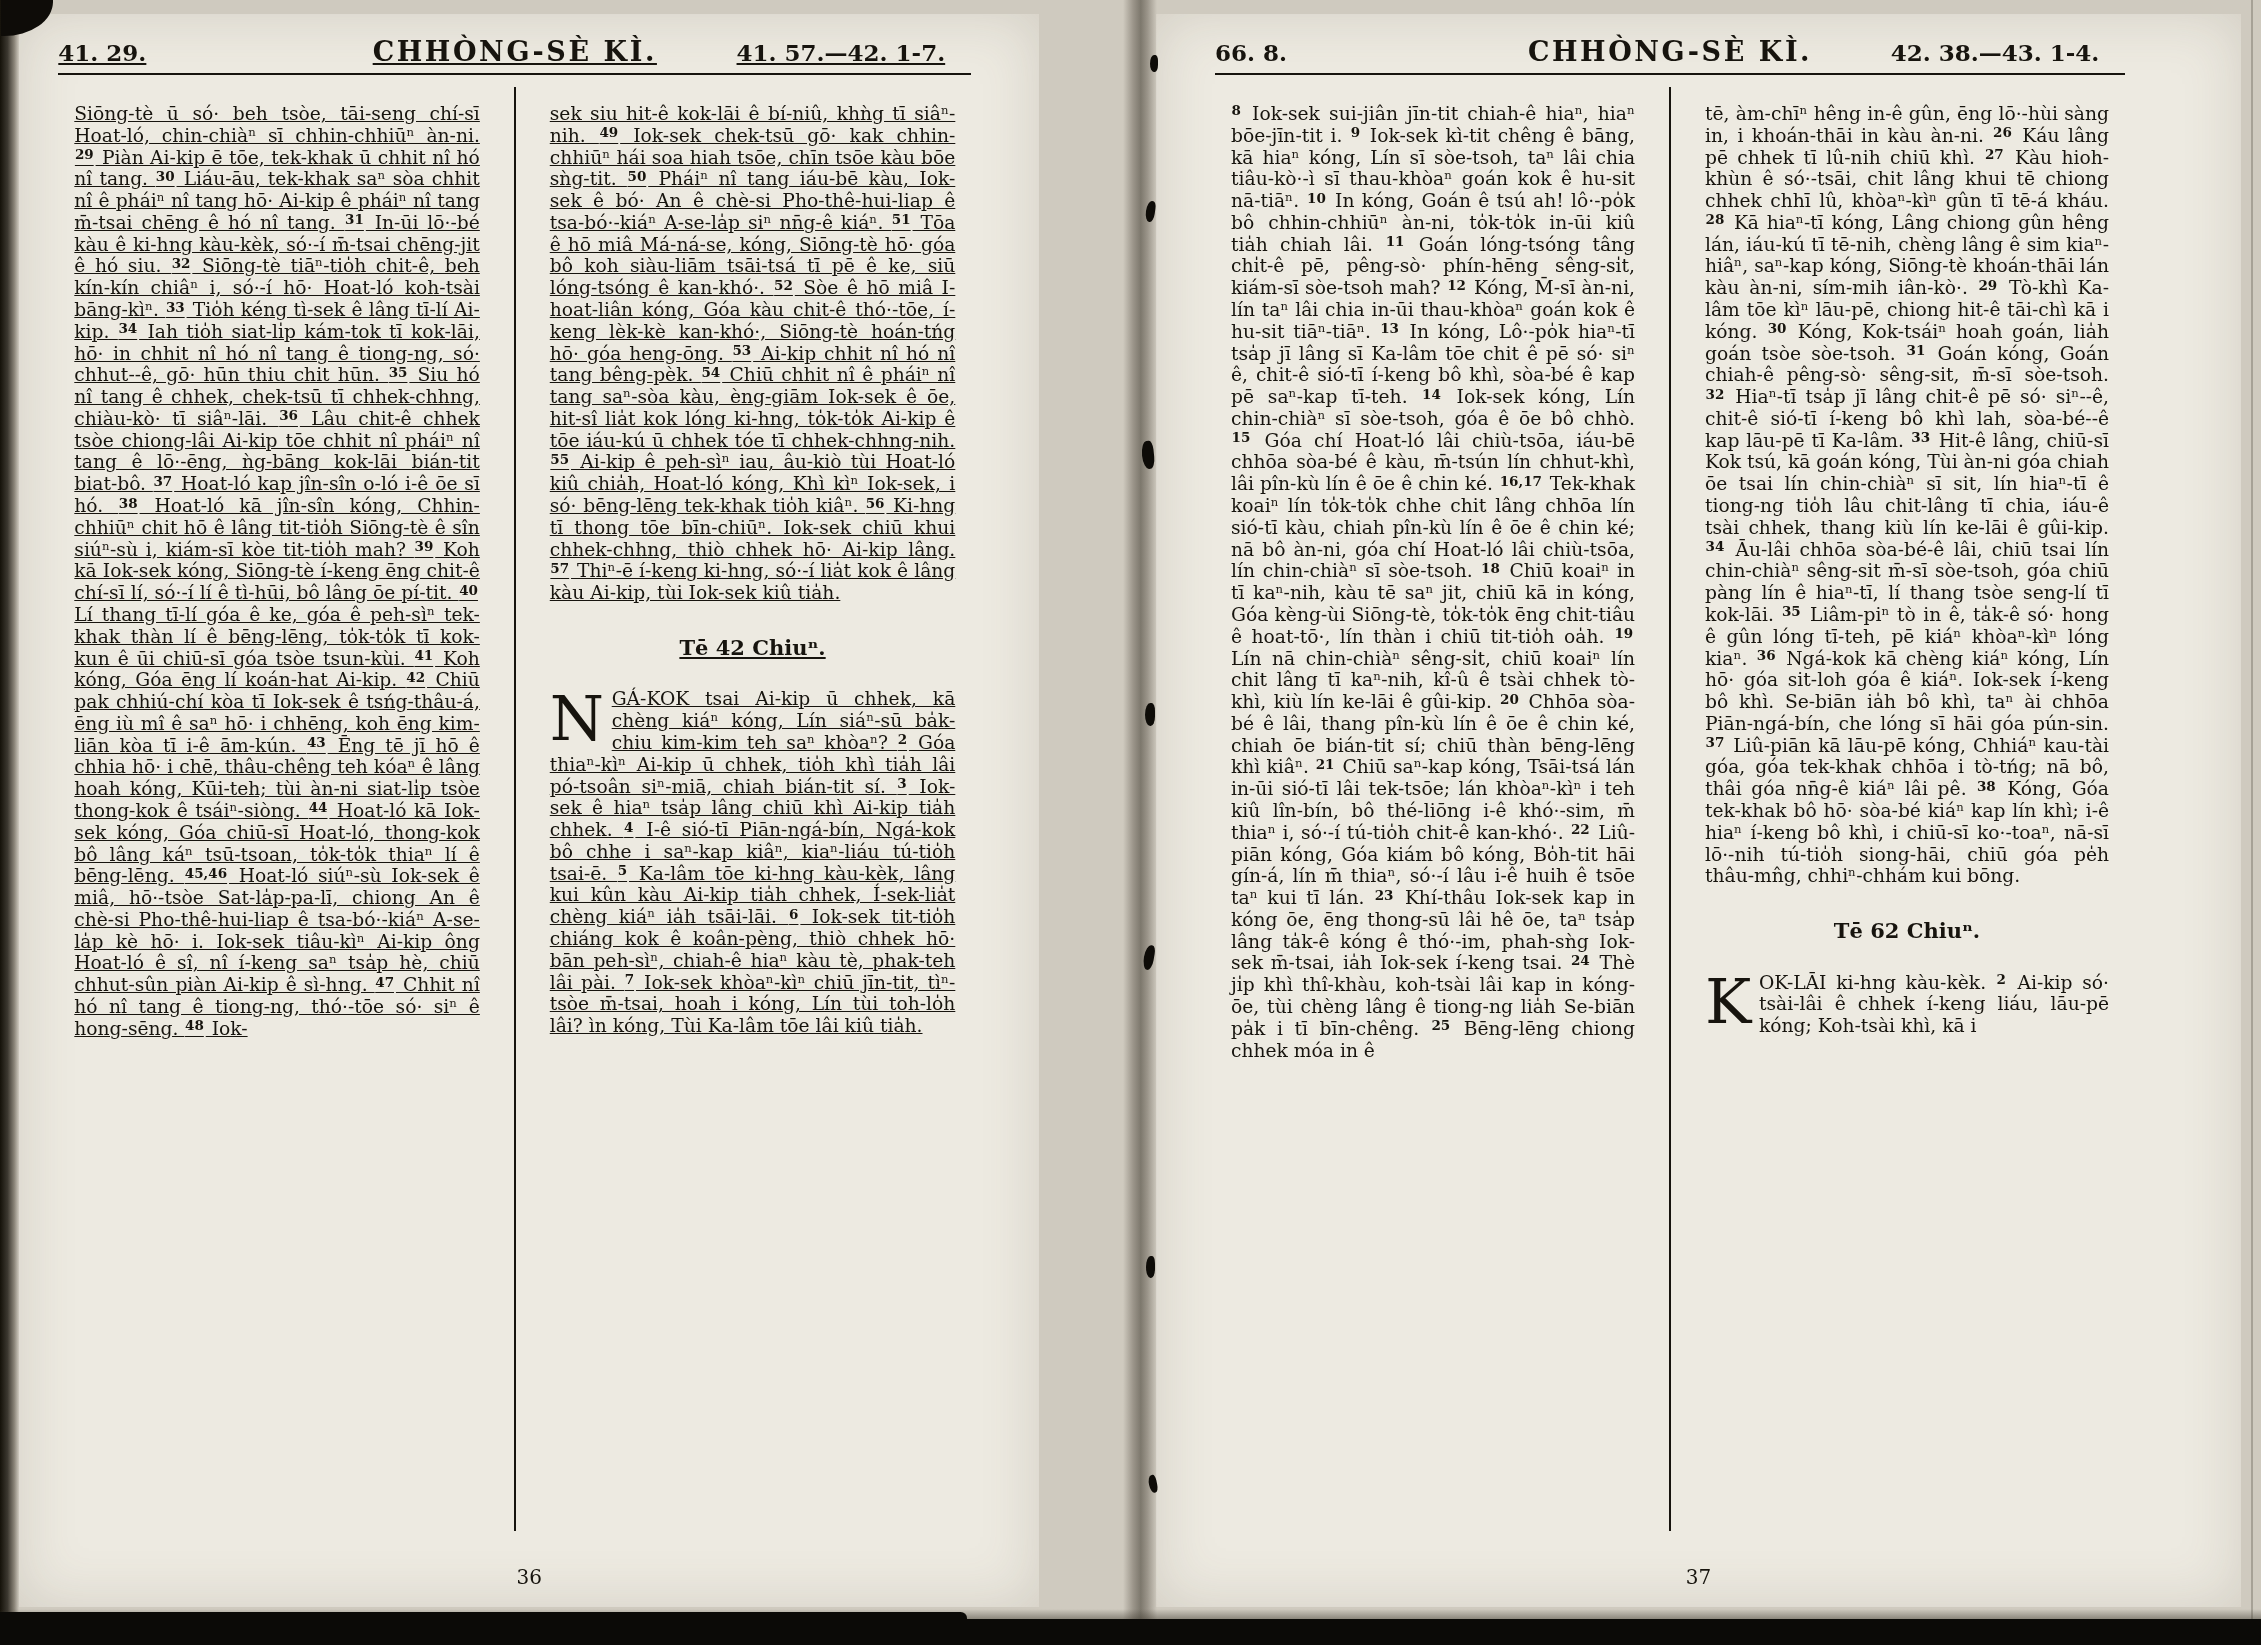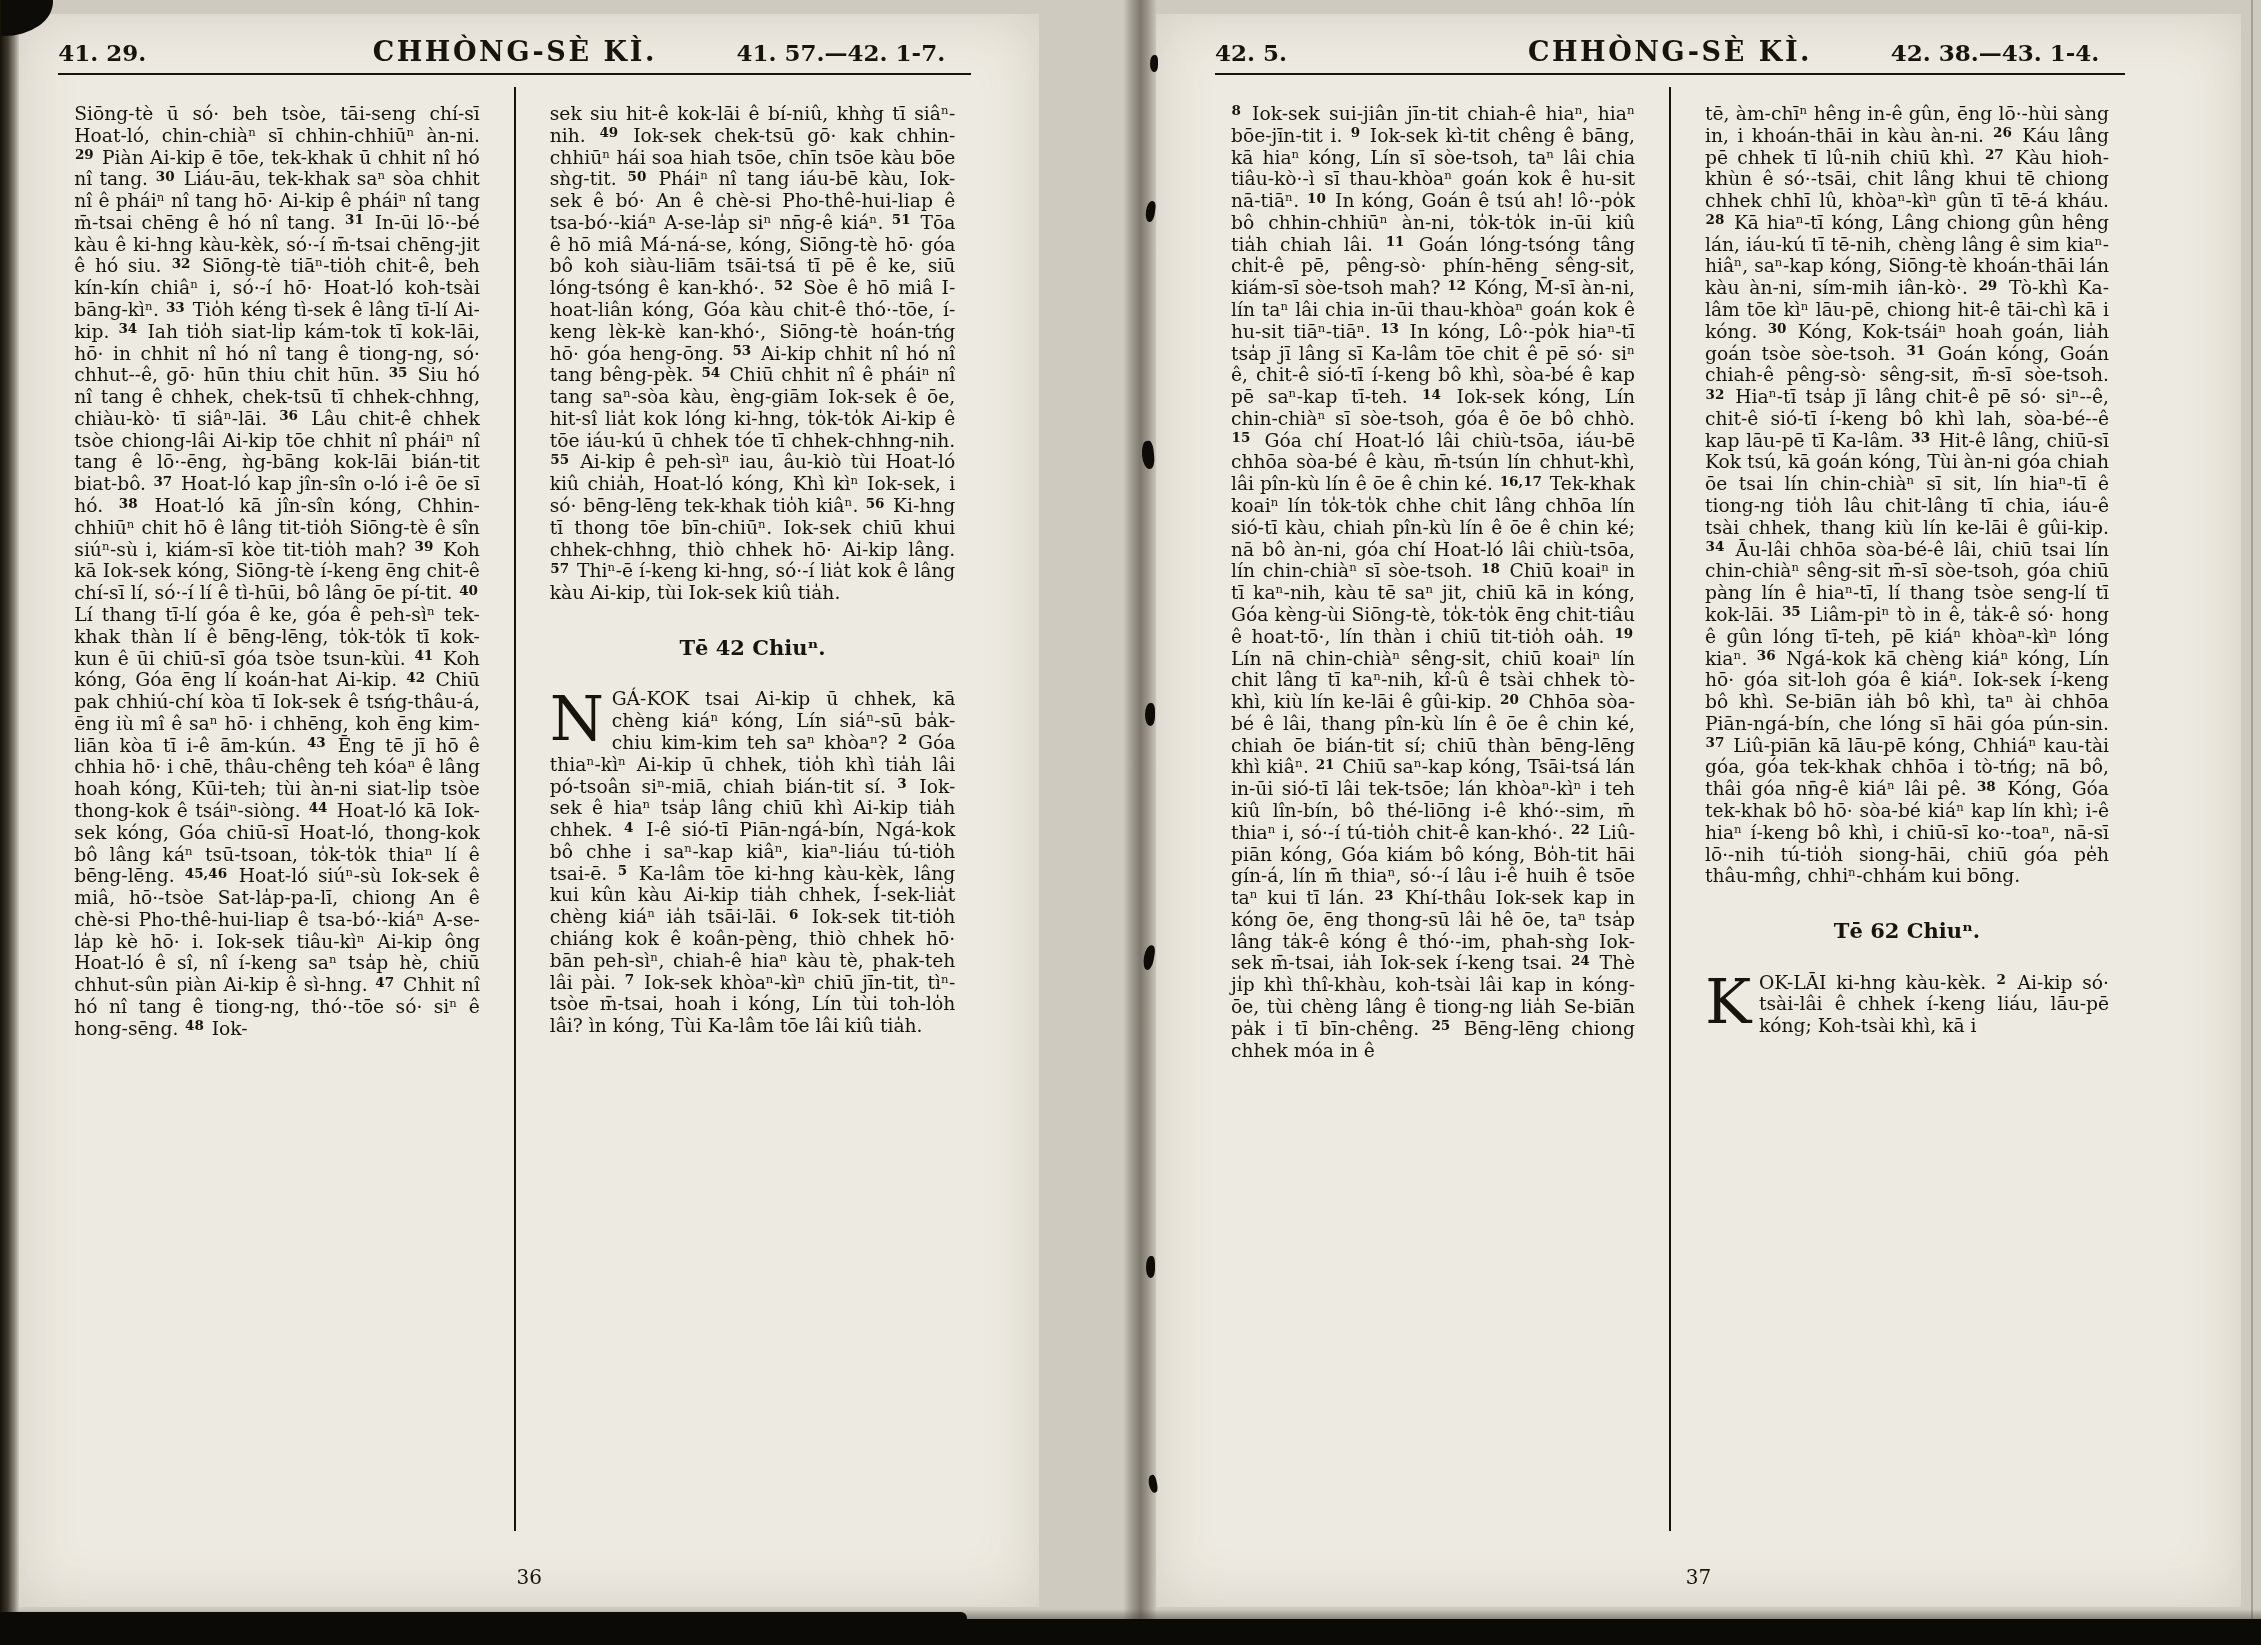--- a/index.html
+++ b/index.html
@@ -1,20 +1,20 @@
 <!DOCTYPE html>
 <html style="font-size:10.3px"><head>
 <meta charset="utf-8">
 <style>
   html,body{margin:0;padding:0;background:#b8b3a7;}
   .scan{position:relative;width:2261px;height:1645px;background:#cfcabf;
         font-family:"DejaVu Serif","Liberation Serif",serif;color:#17140e;overflow:hidden;}
   .page{position:absolute;top:14px;height:1593px;background:#edeae1;box-sizing:border-box;
         box-shadow:inset 0 0 58px rgba(90,80,60,.18);}
-  .page-left{left:19.3px;width:1020px;padding:22px 68px 0 39px;}
+  .page-left{left:19.3px;width:1020px;padding:22px 68px 0 39px;text-decoration:underline;}
   .page-right{left:1156px;width:1085px;padding:22px 116px 0 59px;}
 
   .page-header{display:flex;align-items:baseline;border-bottom:2.6px solid #17140e;padding-bottom:6.4px;}
   .page-header .ref{font-weight:bold;font-size:23px;flex:1;white-space:nowrap;}
   .page-header .ref.right{text-align:center;}
   .page-header .title{flex:1.5;text-align:center;font-size:27px;font-weight:bold;letter-spacing:2.6px;white-space:nowrap;}
 
   .columns{display:flex;margin-top:11.6px;height:1444px;overflow:hidden;}
   .col{flex:1;font-size:18.7px;line-height:1.165;text-align:justify;}
   .col-a{padding-right:18px;}
@@ -61,21 +61,21 @@
           <p class="para">sek siu hit-ê kok-lāi ê bí-niû, khǹg tī siâⁿ-nih. <span class="vnum">49</span> Iok-sek chek-tsū gō· kak chhin-chhiūⁿ hái soa hiah tsōe, chīn tsōe kàu bōe sǹg-tit. <span class="vnum">50</span> Pháiⁿ nî tang iáu-bē kàu, Iok-sek ê bó· An ê chè-si Pho-thê-hui-liap ê tsa-bó·-kiáⁿ A-se-la̍p siⁿ nn̄g-ê kiáⁿ. <span class="vnum">51</span> Tōa ê hō miâ Má-ná-se, kóng, Siōng-tè hō· góa bô koh siàu-liām tsāi-tsá tī pē ê ke, siū lóng-tsóng ê kan-khó·. <span class="vnum">52</span> Sòe ê hō miâ I-hoat-liân kóng, Góa kàu chit-ê thó·-tōe, í-keng lèk-kè kan-khó·, Siōng-tè hoán-tńg hō· góa heng-ōng. <span class="vnum">53</span> Ai-kip chhit nî hó nî tang bêng-pèk. <span class="vnum">54</span> Chiū chhit nî ê pháiⁿ nî tang saⁿ-sòa kàu, èng-giām Iok-sek ê ōe, hit-sî lia̍t kok lóng ki-hng, to̍k-to̍k Ai-kip ê tōe iáu-kú ū chhek tóe tī chhek-chhng-nih. <span class="vnum">55</span> Ai-kip ê peh-sìⁿ iau, âu-kiò tùi Hoat-ló kiû chia̍h, Hoat-ló kóng, Khì kìⁿ Iok-sek, i só· bēng-lēng tek-khak tio̍h kiâⁿ. <span class="vnum">56</span> Ki-hng tī thong tōe bīn-chiūⁿ. Iok-sek chiū khui chhek-chhng, thiò chhek hō· Ai-kip lâng. <span class="vnum">57</span> Thiⁿ-ē í-keng ki-hng, só·-í lia̍t kok ê lâng kàu Ai-kip, tùi Iok-sek kiû tia̍h.</p>
           <div class="chap-head">Tē 42 Chiuⁿ.</div>
           <p class="para"><span class="dropcap">N</span>GÁ-KOK tsai Ai-kip ū chhek, kā chèng kiáⁿ kóng, Lín siáⁿ-sū ba̍k-chiu kim-kim teh saⁿ khòaⁿ? <span class="vnum">2</span> Góa thiaⁿ-kìⁿ Ai-kip ū chhek, tio̍h khì tia̍h lâi pó-tsoân siⁿ-miā, chiah bián-tit sí. <span class="vnum">3</span> Iok-sek ê hiaⁿ tsa̍p lâng chiū khì Ai-kip tia̍h chhek. <span class="vnum">4</span> I-ê sió-tī Piān-ngá-bín, Ngá-kok bô chhe i saⁿ-kap kiâⁿ, kiaⁿ-liáu tú-tio̍h tsai-ē. <span class="vnum">5</span> Ka-lâm tōe ki-hng kàu-kèk, lâng kui kûn kàu Ai-kip tia̍h chhek, Í-sek-lia̍t chèng kiáⁿ ia̍h tsāi-lāi. <span class="vnum">6</span> Iok-sek tit-tio̍h chiáng kok ê koân-pèng, thiò chhek hō· bān peh-sìⁿ, chiah-ê hiaⁿ kàu tè, phak-teh lâi pài. <span class="vnum">7</span> Iok-sek khòaⁿ-kìⁿ chiū jīn-tit, tìⁿ-tsòe m̄-tsai, hoah i kóng, Lín tùi toh-lo̍h lâi? ìn kóng, Tùi Ka-lâm tōe lâi kiû tia̍h.</p>
         </div>
     </div>
     <div class="page-number">36</div>
   </div>
 
   <div class="page page-right">
     <div class="page-header">
-      <span class="ref">42. 5.</span>
+      <span class="ref">66. 8.</span>
       <span class="title">CHHÒNG-SÈ KÌ.</span>
       <span class="ref right">42. 38.—43. 1-4.</span>
     </div>
     <div class="columns">
       <div class="col col-a">
           <p class="para"><span class="vnum">8</span> Iok-sek sui-jiân jīn-tit chiah-ê hiaⁿ, hiaⁿ bōe-jīn-tit i. <span class="vnum">9</span> Iok-sek kì-tit chêng ê bāng, kā hiaⁿ kóng, Lín sī sòe-tsoh, taⁿ lâi chia tiâu-kò·-ì sī thau-khòaⁿ goán kok ê hu-sit nā-tiāⁿ. <span class="vnum">10</span> In kóng, Goán ê tsú ah! lô·-po̍k bô chhin-chhiūⁿ àn-ni, to̍k-to̍k in-ūi kiû tia̍h chiah lâi. <span class="vnum">11</span> Goán lóng-tsóng tâng chi̍t-ê pē, pêng-sò· phín-hēng sêng-si̍t, kiám-sī sòe-tsoh mah? <span class="vnum">12</span> Kóng, M̄-sī àn-ni, lín taⁿ lâi chia in-ūi thau-khòaⁿ goán kok ê hu-sit tiāⁿ-tiāⁿ. <span class="vnum">13</span> In kóng, Lô·-po̍k hiaⁿ-tī tsa̍p jī lâng sī Ka-lâm tōe chit ê pē só· siⁿ ê, chit-ê sió-tī í-keng bô khì, sòa-bé ê kap pē saⁿ-kap tī-teh. <span class="vnum">14</span> Iok-sek kóng, Lín chin-chiàⁿ sī sòe-tsoh, góa ê ōe bô chhò. <span class="vnum">15</span> Góa chí Hoat-ló lâi chiù-tsōa, iáu-bē chhōa sòa-bé ê kàu, m̄-tsún lín chhut-khì, lâi pîn-kù lín ê ōe ê chin ké. <span class="vnum">16,17</span> Tek-khak koaiⁿ lín to̍k-to̍k chhe chit lâng chhōa lín sió-tī kàu, chiah pîn-kù lín ê ōe ê chin ké; nā bô àn-ni, góa chí Hoat-ló lâi chiù-tsōa, lín chin-chiàⁿ sī sòe-tsoh. <span class="vnum">18</span> Chiū koaiⁿ in tī kaⁿ-nih, kàu tē saⁿ jit, chiū kā in kóng, Góa kèng-ùi Siōng-tè, to̍k-to̍k ēng chit-tiâu ê hoat-tō·, lín thàn i chiū tit-tio̍h oa̍h. <span class="vnum">19</span> Lín nā chin-chiàⁿ sêng-si̍t, chiū koaiⁿ lín chit lâng tī kaⁿ-nih, kî-û ê tsài chhek tò-khì, kiù lín ke-lāi ê gûi-kip. <span class="vnum">20</span> Chhōa sòa-bé ê lâi, thang pîn-kù lín ê ōe ê chin ké, chiah ōe bián-tit sí; chiū thàn bēng-lēng khì kiâⁿ. <span class="vnum">21</span> Chiū saⁿ-kap kóng, Tsāi-tsá lán in-ūi sió-tī lâi tek-tsōe; lán khòaⁿ-kìⁿ i teh kiû lîn-bín, bô thé-liōng i-ê khó·-sim, m̄ thiaⁿ i, só·-í tú-tio̍h chit-ê kan-khó·. <span class="vnum">22</span> Liû-piān kóng, Góa kiám bô kóng, Bo̍h-tit hāi gín-á, lín m̄ thiaⁿ, só·-í lâu i-ê huih ê tsōe taⁿ kui tī lán. <span class="vnum">23</span> Khí-thâu Iok-sek kap in kóng ōe, ēng thong-sū lâi hê ōe, taⁿ tsa̍p lâng ta̍k-ê kóng ê thó·-im, phah-sǹg Iok-sek m̄-tsai, ia̍h Iok-sek í-keng tsai. <span class="vnum">24</span> Thè ji̍p khì thî-khàu, koh-tsài lâi kap in kóng-ōe, tùi chèng lâng ê tiong-ng lia̍h Se-biān pa̍k i tī bīn-chêng. <span class="vnum">25</span> Bēng-lēng chiong chhek móa in ê</p>
         </div>
       <div class="col-divider"></div>
       <div class="col col-b">
           <p class="para">tē, àm-chīⁿ hêng in-ê gûn, ēng lō·-hùi sàng in, i khoán-thāi in kàu àn-ni. <span class="vnum">26</span> Káu lâng pē chhek tī lû-nih chiū khì. <span class="vnum">27</span> Kàu hioh-khùn ê só·-tsāi, chit lâng khui tē chiong chhek chhī lû, khòaⁿ-kìⁿ gûn tī tē-á kháu. <span class="vnum">28</span> Kā hiaⁿ-tī kóng, Lâng chiong gûn hêng lán, iáu-kú tī tē-nih, chèng lâng ê sim kiaⁿ-hiâⁿ, saⁿ-kap kóng, Siōng-tè khoán-thāi lán kàu àn-ni, sím-mih iân-kò·. <span class="vnum">29</span> Tò-khì Ka-lâm tōe kìⁿ lāu-pē, chiong hit-ê tāi-chì kā i kóng. <span class="vnum">30</span> Kóng, Kok-tsáiⁿ hoah goán, lia̍h goán tsòe sòe-tsoh. <span class="vnum">31</span> Goán kóng, Goán chiah-ê pêng-sò· sêng-sit, m̄-sī sòe-tsoh. <span class="vnum">32</span> Hiaⁿ-tī tsa̍p jī lâng chit-ê pē só· siⁿ--ê, chit-ê sió-tī í-keng bô khì lah, sòa-bé--ê kap lāu-pē tī Ka-lâm. <span class="vnum">33</span> Hit-ê lâng, chiū-sī Kok tsú, kā goán kóng, Tùi àn-ni góa chiah ōe tsai lín chin-chiàⁿ sī sit, lín hiaⁿ-tī ê tiong-ng tio̍h lâu chit-lâng tī chia, iáu-ê tsài chhek, thang kiù lín ke-lāi ê gûi-kip. <span class="vnum">34</span> Āu-lâi chhōa sòa-bé-ê lâi, chiū tsai lín chin-chiàⁿ sêng-sit m̄-sī sòe-tsoh, góa chiū pàng lín ê hiaⁿ-tī, lí thang tsòe seng-lí tī kok-lāi. <span class="vnum">35</span> Liâm-piⁿ tò in ê, ta̍k-ê só· hong ê gûn lóng tī-teh, pē kiáⁿ khòaⁿ-kìⁿ lóng kiaⁿ. <span class="vnum">36</span> Ngá-kok kā chèng kiáⁿ kóng, Lín hō· góa sit-loh góa ê kiáⁿ. Iok-sek í-keng bô khì. Se-biān ia̍h bô khì, taⁿ ài chhōa Piān-ngá-bín, che lóng sī hāi góa pún-sin. <span class="vnum">37</span> Liû-piān kā lāu-pē kóng, Chhiáⁿ kau-tài góa, góa tek-khak chhōa i tò-tńg; nā bô, thâi góa nn̄g-ê kiáⁿ lâi pê. <span class="vnum">38</span> Kóng, Góa tek-khak bô hō· sòa-bé kiáⁿ kap lín khì; i-ê hiaⁿ í-keng bô khì, i chiū-sī ko·-toaⁿ, nā-sī lō·-nih tú-tio̍h siong-hāi, chiū góa pe̍h thâu-mn̂g, chhiⁿ-chhám kui bōng.</p>

